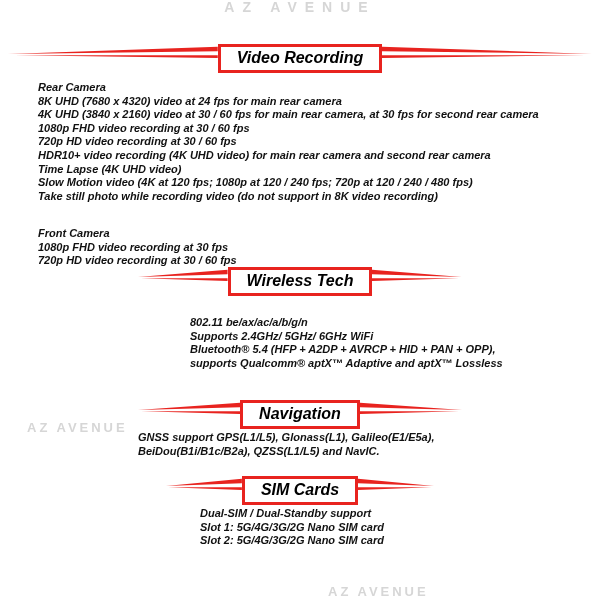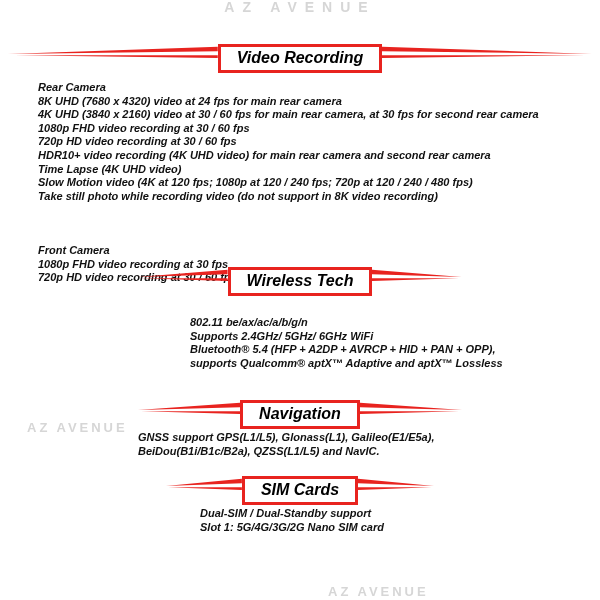--- a/index.html
+++ b/index.html
@@ -33,21 +33,21 @@
   .h-wireless { left:138px; top:267px; width:324px; }
   .h-nav      { left:138px; top:400px; width:324px; }
   .h-sim      { left:166px; top:476px; width:268px; }
 
   
   .block {
     position:absolute; font-weight:700; font-style:italic;
     font-size:11px; line-height:13.6px; white-space:nowrap; color:#111111;
   }
   .b-rear     { left:38px;  top:81px;  }
-  .b-front    { left:38px;  top:227px;margin-top:17px; }
+  .b-front    { left:38px;  top:227px; }
   .b-wireless { left:142px; top:316px;margin-left:48px; }
   .b-nav      { left:138px; top:431px; }
   .b-sim      { left:200px; top:507px; }
 </style>
 </head>
 <body>
 
 <div class="page">
 
   <div class="watermark wm-top">AZ AVENUE</div>
@@ -128,15 +128,16 @@
     <div class="title-box">SIM Cards</div>
     <svg class="swoosh right" viewBox="0 0 200 20" preserveAspectRatio="none" aria-hidden="true">
       <polygon points="0,11 200,3 200,8"></polygon>
       <polygon points="6,12.5 200,12.5 200,15.5"></polygon>
     </svg>
   </div>
 
   <div class="block b-sim">
     <div>Dual-SIM / Dual-Standby support</div>
     <div>Slot 1: 5G/4G/3G/2G Nano SIM card</div>
+    <div>Slot 2: 5G/4G/3G/2G Nano SIM card</div>
   </div>
 
 </div>
 
 </body></html>

